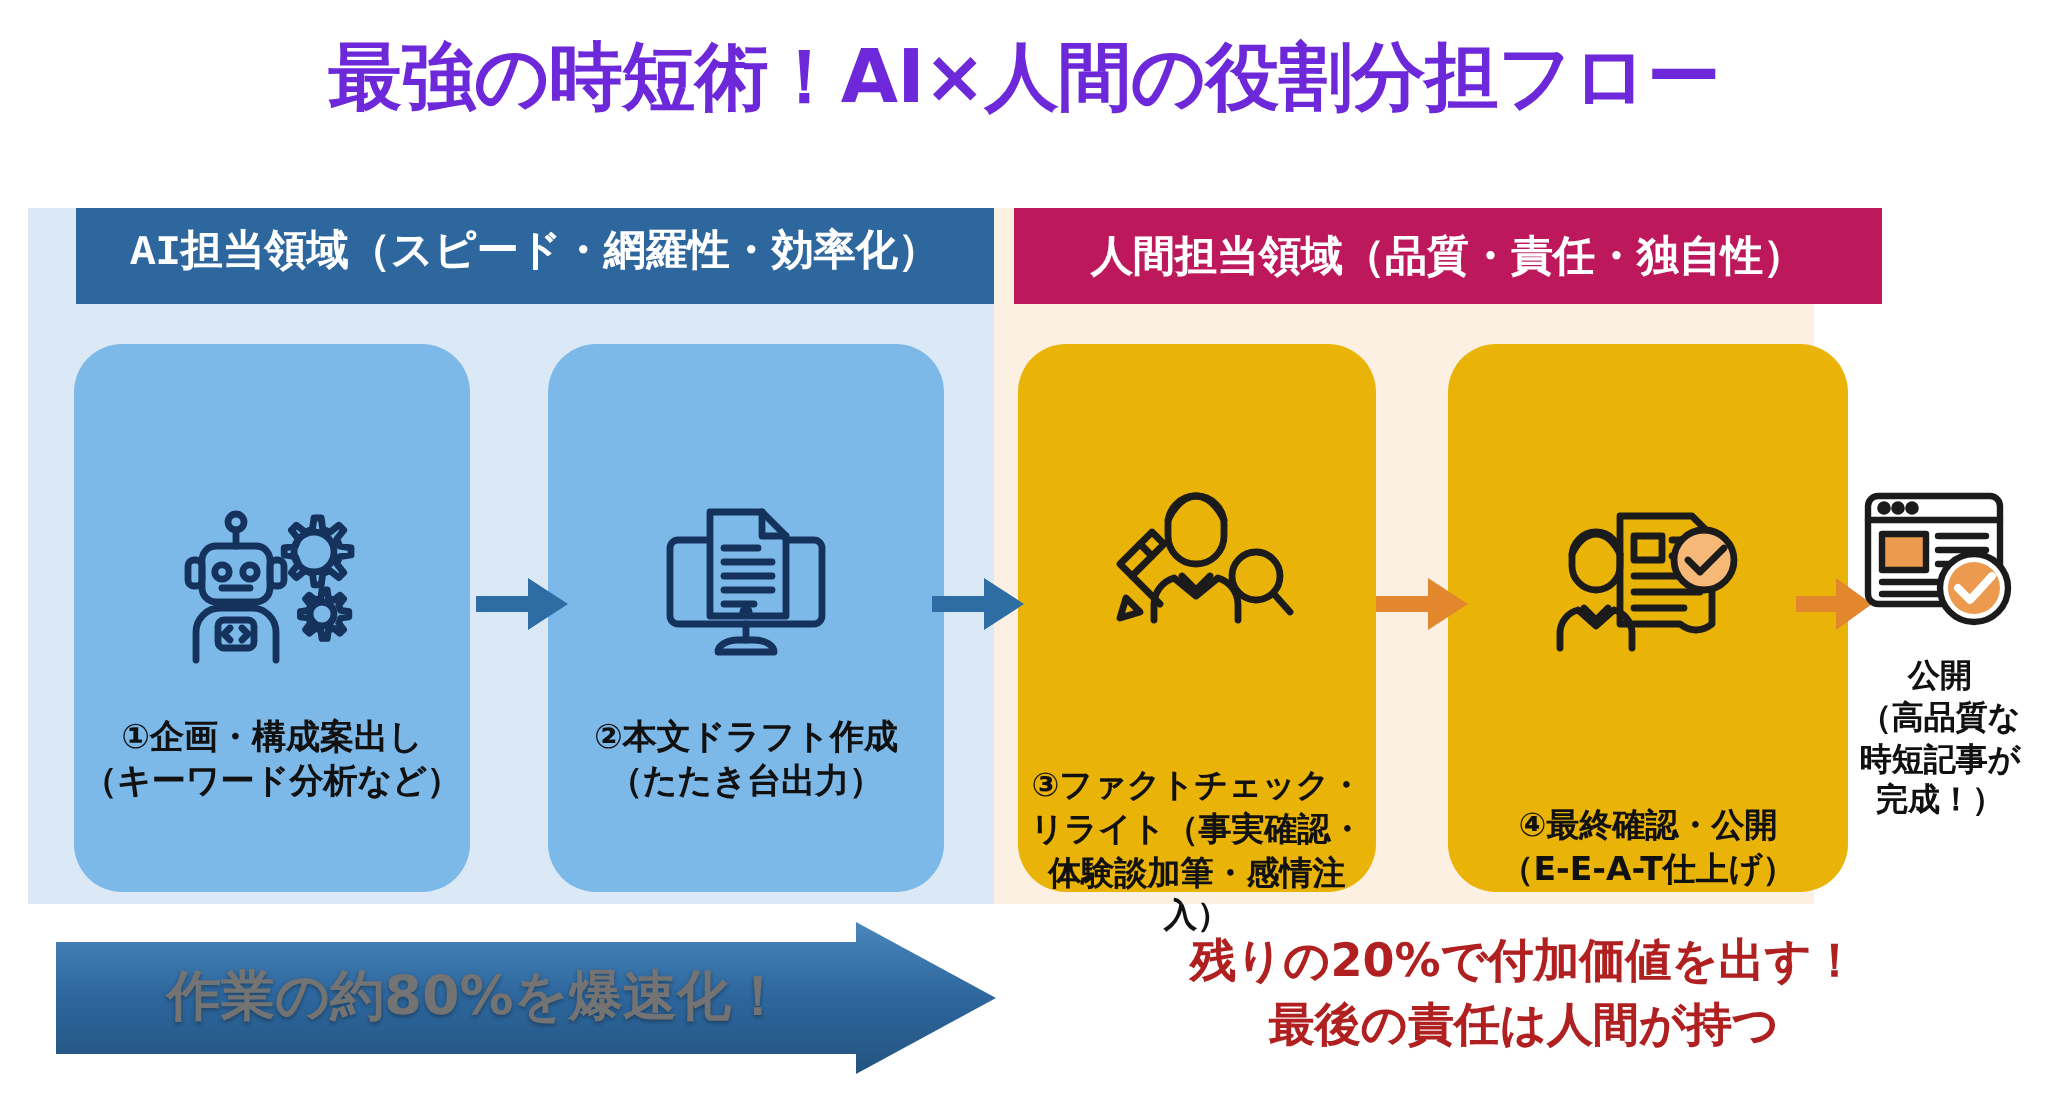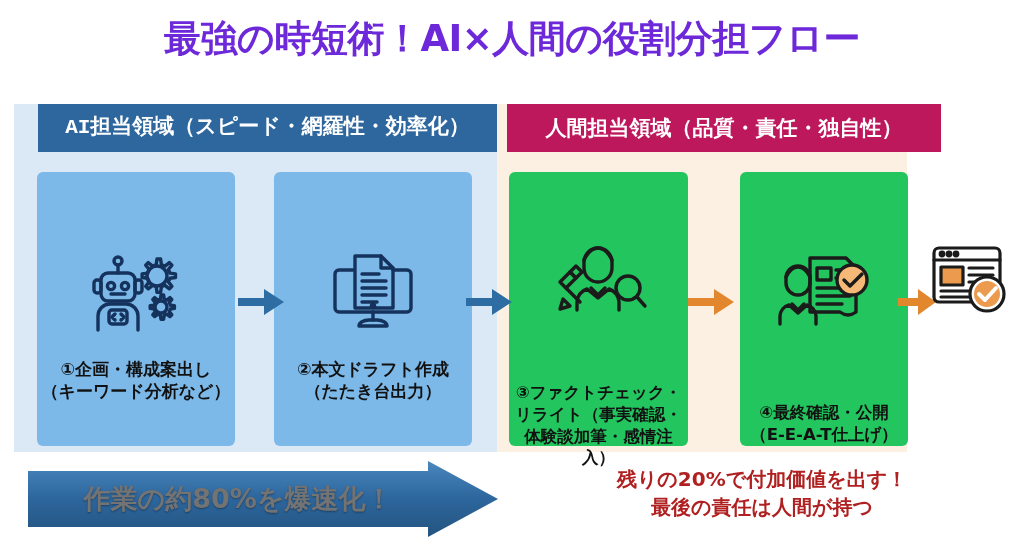--- a/index.html
+++ b/index.html
@@ -65,44 +65,44 @@
   .zone-human .zone-header {
     background: #be185d;
     margin-left: 10px;
     width: 434px;
   }
 
   
   .card {
     position: absolute;
     top: 172px;
-    border-radius: 6px;
+    border-radius: 24px;
     box-sizing: border-box;
     display: flex;
     flex-direction: column;
     align-items: center;
     justify-content: flex-start;
     padding-top: 18px;
   }
   .card-ai {
     background: #7cb8e8;
     height: 274px;
   }
   .card-human {
     background: #f6b madeira;
   }
   .card-human {
-    background: #22c55e;
+    background: #eab308;
     height: 274px;
     gap: 48px;
   }
   #card-1 { left: 37px;  width: 198px; }
   #card-2 { left: 274px; width: 198px; align-items: center; }
   #card-3 { left: 509px; width: 179px; }
-  #card-4 { left: 740px; width: 168px; }
+  #card-4 { left: 724px; width: 200px; }
 
   .card-icon {
     height: 110px;
     display: flex;
     align-items: center;
     justify-content: center;
     margin-top: 46px;
   }
   .card-label {
     margin-top: 12px;
@@ -170,21 +170,21 @@
   }
 
   
   .note-human {
     position: absolute;
     left: 500px;
     top: 466px;
     width: 524px;
     text-align: center;
     color: #b02020;
-    font-size: 20px;
+    font-size: 23px;
     font-weight: bold;
     line-height: 1.38;
     white-space: pre-line;
   }
 </style>
 </head>
 <body>
 
 <div class="title">最強の時短術！AI×人間の役割分担フロー</div>
 
@@ -323,20 +323,24 @@
       <line x1="39" y1="26" x2="63" y2="26"></line>
       <line x1="39" y1="33" x2="63" y2="33"></line>
       <line x1="39" y1="40" x2="63" y2="40"></line>
       <line x1="11" y1="49" x2="63" y2="49"></line>
       <line x1="11" y1="55" x2="45" y2="55"></line>
       <circle cx="57" cy="52" r="17" fill="#ffffff" stroke="#1b1b1b"></circle>
       <circle cx="57" cy="52" r="13" fill="#eb9a4e" stroke="none"></circle>
       <path d="M49 52 l6 6 11 -12" stroke="#ffffff" stroke-width="4"></path>
     </svg>
   </div>
+  <div class="result-label">公開
+（高品質な
+時短記事が
+完成！）</div>
 </div>
 
 <div class="banner-ai">
   <svg width="470" height="76" viewBox="0 0 470 76">
     <defs>
       <linearGradient id="bannerGrad" x1="0" y1="0" x2="0" y2="1">
         <stop offset="0%" stop-color="#4a87bd"></stop>
         <stop offset="48%" stop-color="#2d679e"></stop>
         <stop offset="100%" stop-color="#24547f"></stop>
       </linearGradient>

